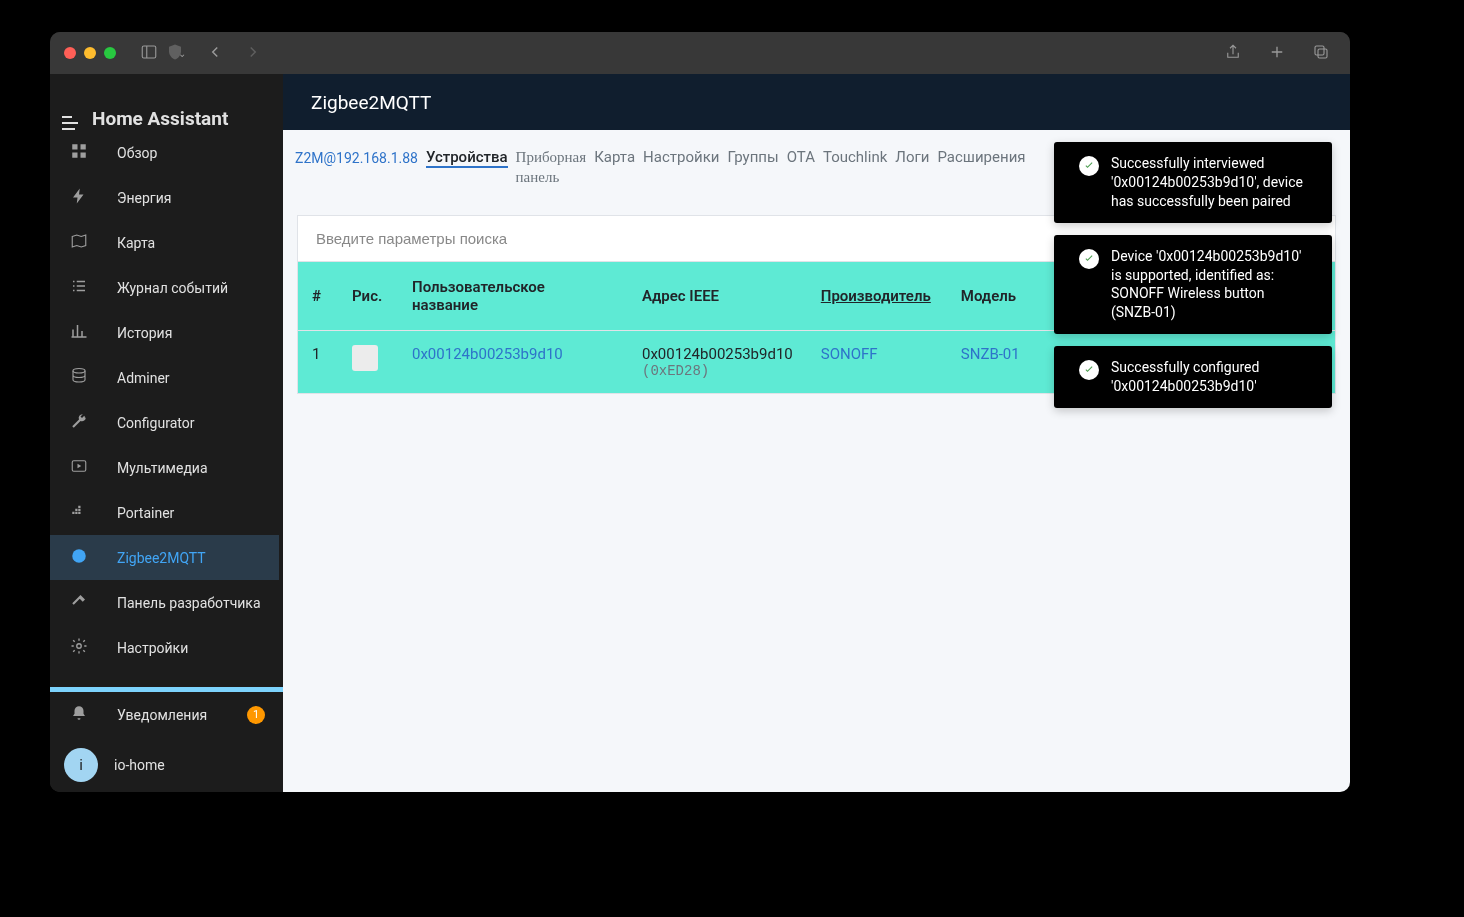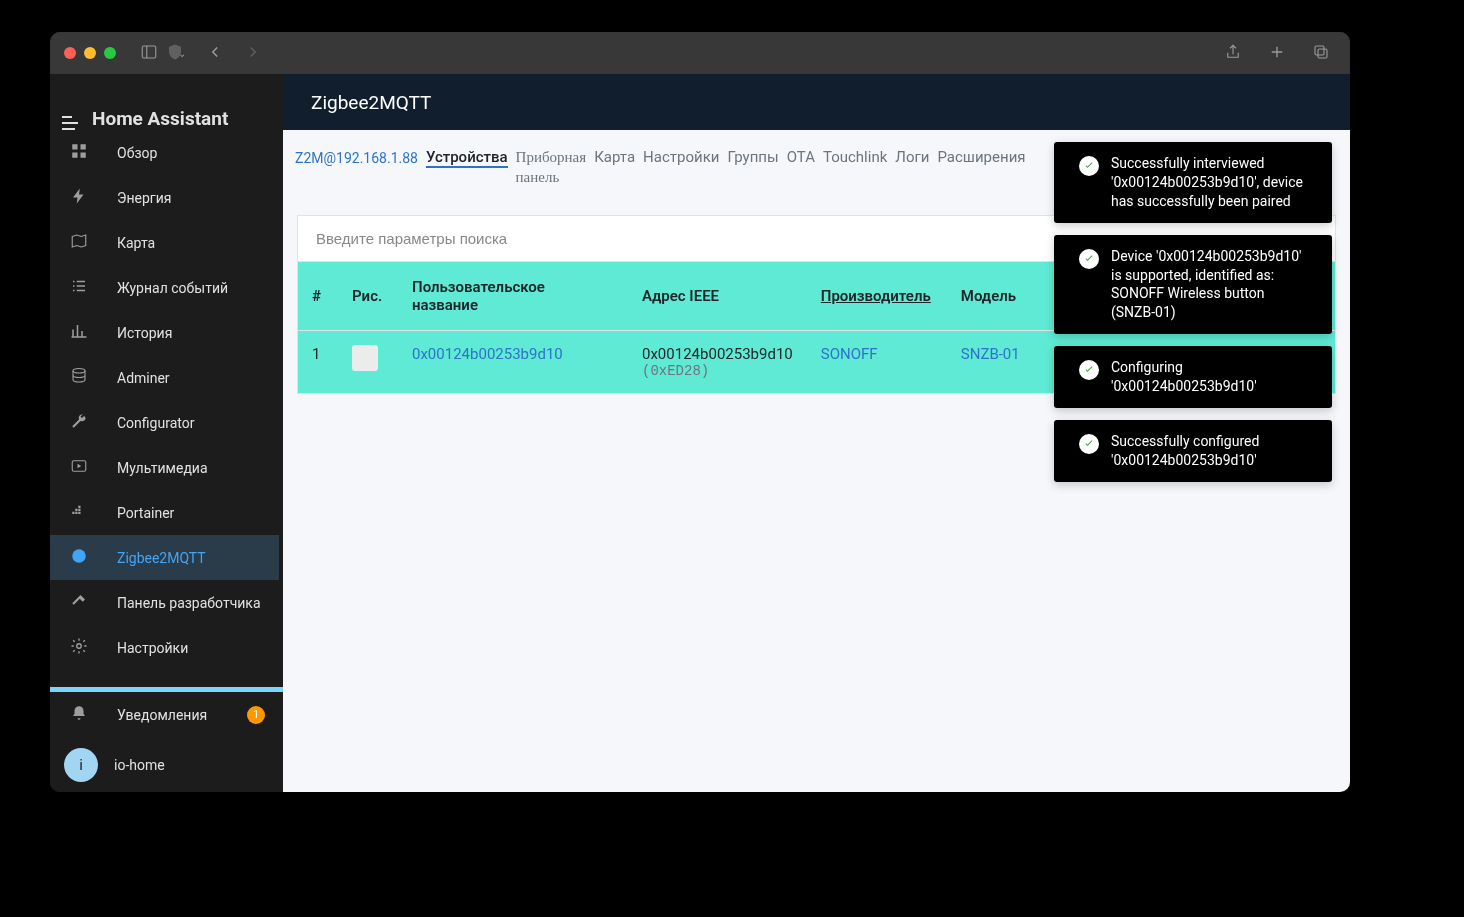--- a/index.html
+++ b/index.html
@@ -433,25 +433,17 @@
           </svg>
         </div>
       <div>Device '0x00124b00253b9d10' is supported, identified as: SONOFF Wireless button (SNZB-01)</div>
     </div>
     <div class="toast">
       <div class="toast-check">
           <svg viewBox="0 0 24 24">
             <path d="M9 16l-4-4 1.4-1.4L9 13.2l8.6-8.6L19 6z"></path>
           </svg>
         </div>
-      <div>Configuring '0x00124b00253b9d10'</div>
-    </div>
-    <div class="toast">
-      <div class="toast-check">
-          <svg viewBox="0 0 24 24">
-            <path d="M9 16l-4-4 1.4-1.4L9 13.2l8.6-8.6L19 6z"></path>
-          </svg>
-        </div>
       <div>Successfully configured '0x00124b00253b9d10'</div>
     </div>
   </div>
 
 </div>
 
 </body></html>

